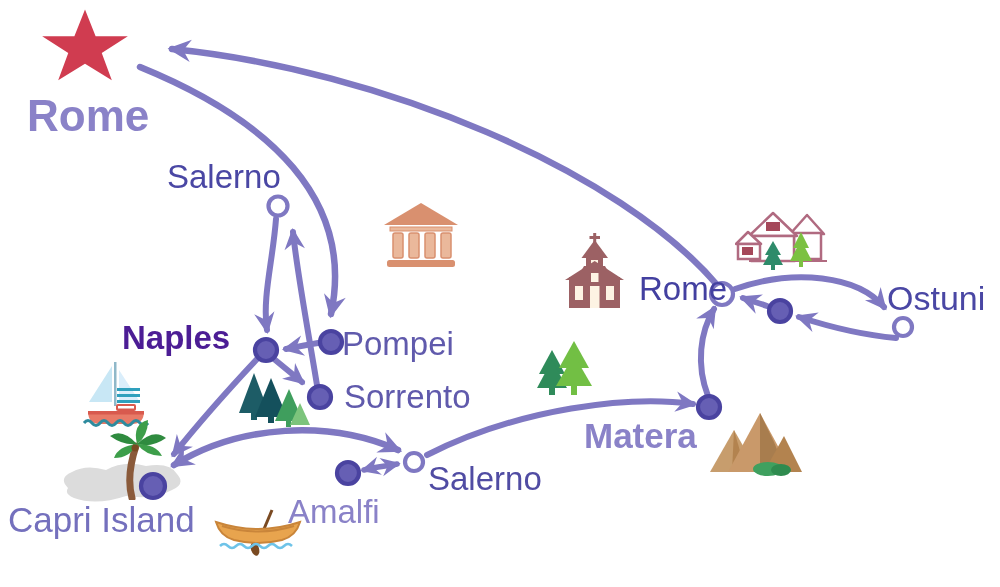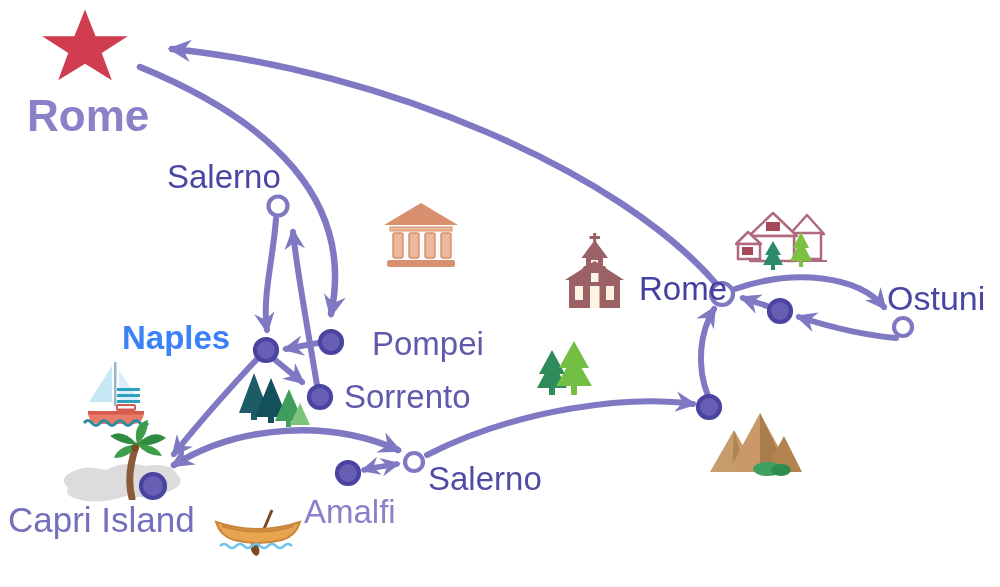--- a/index.html
+++ b/index.html
@@ -9,25 +9,25 @@
   }
   .layer{position:absolute;left:0;top:0;width:1000px;height:587px;}
   .icon{position:absolute;z-index:1;}
   .routes{z-index:2;}
   .city-label{
     position:absolute;z-index:3;white-space:nowrap;line-height:1;
     font-family:"Liberation Sans", sans-serif;letter-spacing:0px;
   }
   .lab-rome       {left:27px;  top:94px;  font-size:44px; font-weight:bold; color:#8a82c8;}
   .lab-caserta    {left:167px; top:160px; font-size:33px; color:#4a47a4;}
-  .lab-naples     {left:122px; top:321px; font-size:33px; font-weight:bold; color:#3b82f6;}
-  .lab-pompei     {left:372px; top:327px; font-size:33px; color:#605aac;}
+  .lab-naples     {left:122px; top:321px; font-size:33px; font-weight:bold; color:#4c1d95;}
+  .lab-pompei     {left:342px; top:327px; font-size:33px; color:#605aac;}
   .lab-sorrento   {left:344px; top:380px; font-size:33px; color:#605aac;}
   .lab-capri      {left:8px;   top:502px; font-size:35px; color:#7470bd;}
-  .lab-amalfi     {left:304px; top:495px; font-size:33px; color:#8a82c8;}
+  .lab-amalfi     {left:288px; top:495px; font-size:33px; color:#8a82c8;}
   .lab-salerno    {left:428px; top:462px; font-size:33px; color:#504ca3;}
   .lab-matera     {left:584px; top:418px; font-size:35px; font-weight:bold; color:#8a82c8;}
   .lab-bari       {left:639px; top:272px; font-size:33px; color:#4340a0;}
   .lab-alberobello{left:722px; top:345px; font-size:33px; color:#8a82c8;}
   .lab-ostuni     {left:887px; top:281px; font-size:34px; color:#4a47a4;}
 </style>
 </head>
 <body>
 
 <div class="map-canvas">
@@ -206,16 +206,17 @@
   </svg>
 
   <div class="city-label lab-rome">Rome</div>
   <div class="city-label lab-caserta">Salerno</div>
   <div class="city-label lab-naples">Naples</div>
   <div class="city-label lab-pompei">Pompei</div>
   <div class="city-label lab-sorrento">Sorrento</div>
   <div class="city-label lab-capri">Capri Island</div>
   <div class="city-label lab-amalfi">Amalfi</div>
   <div class="city-label lab-salerno">Salerno</div>
+  <div class="city-label lab-matera">Matera</div>
   <div class="city-label lab-bari">Rome</div>
   <div class="city-label lab-ostuni">Ostuni</div>
 
 </div>
 
 </body></html>

